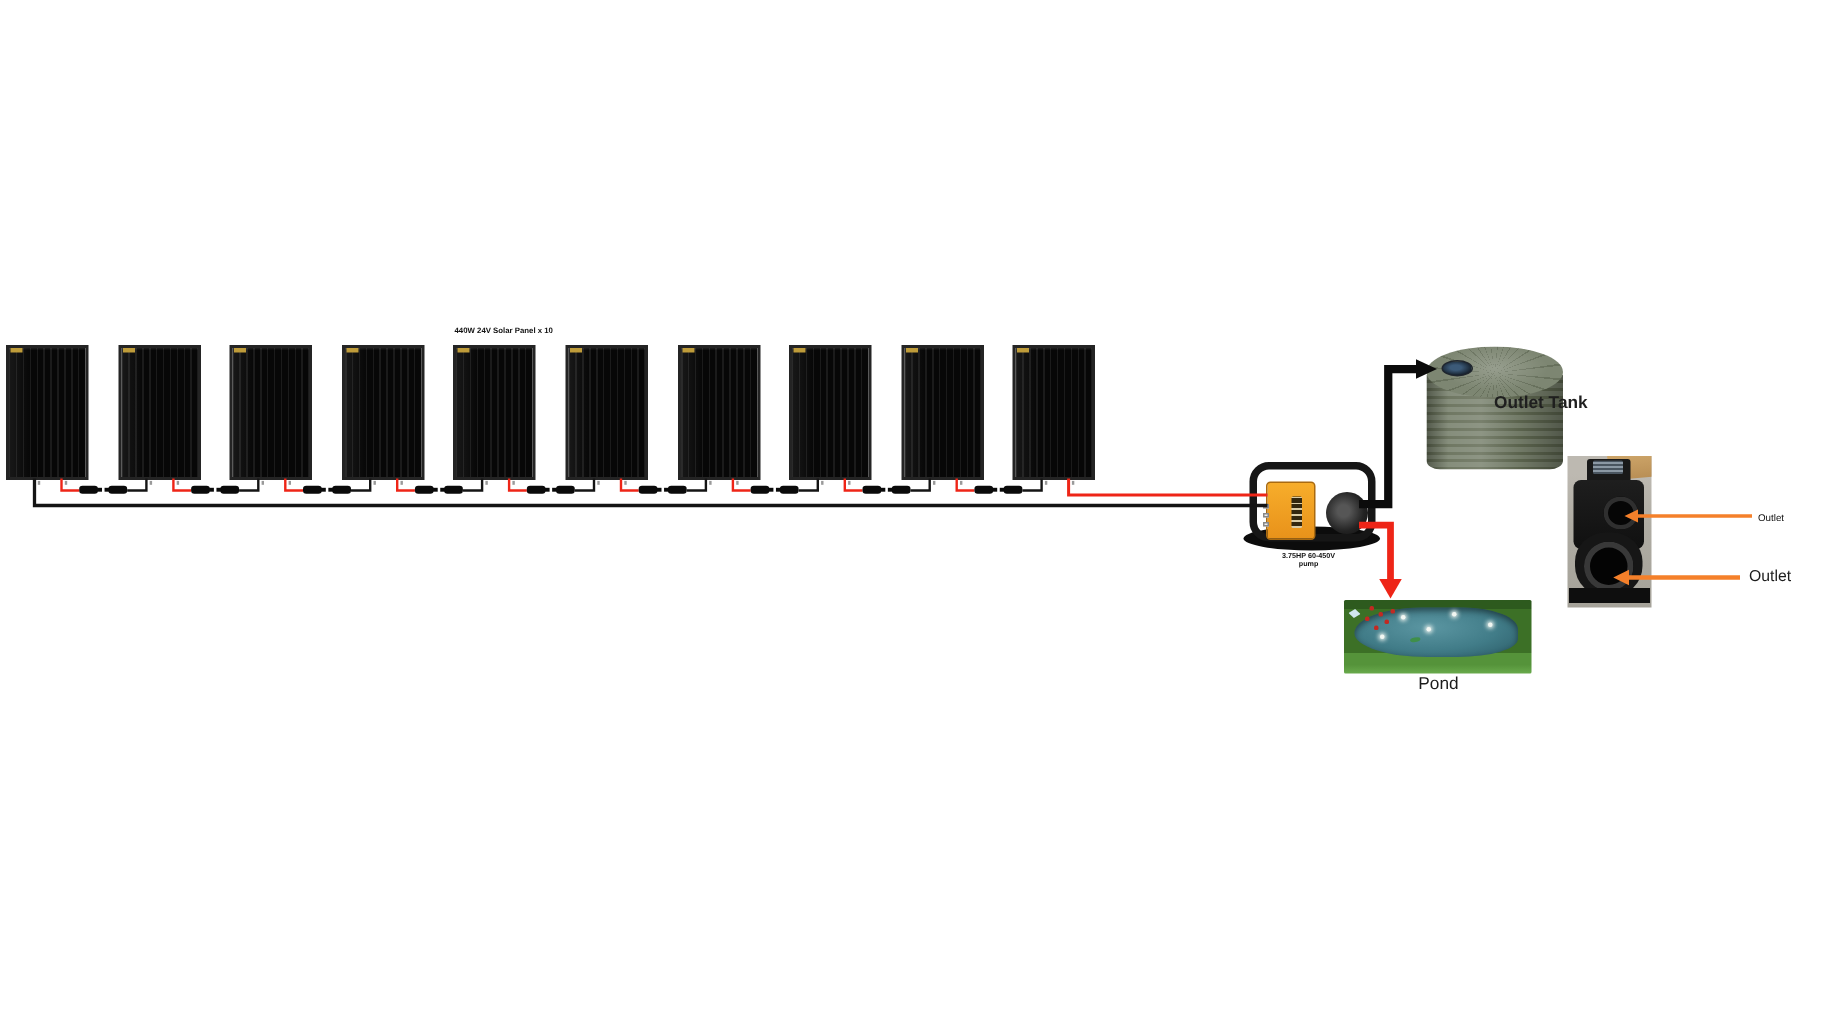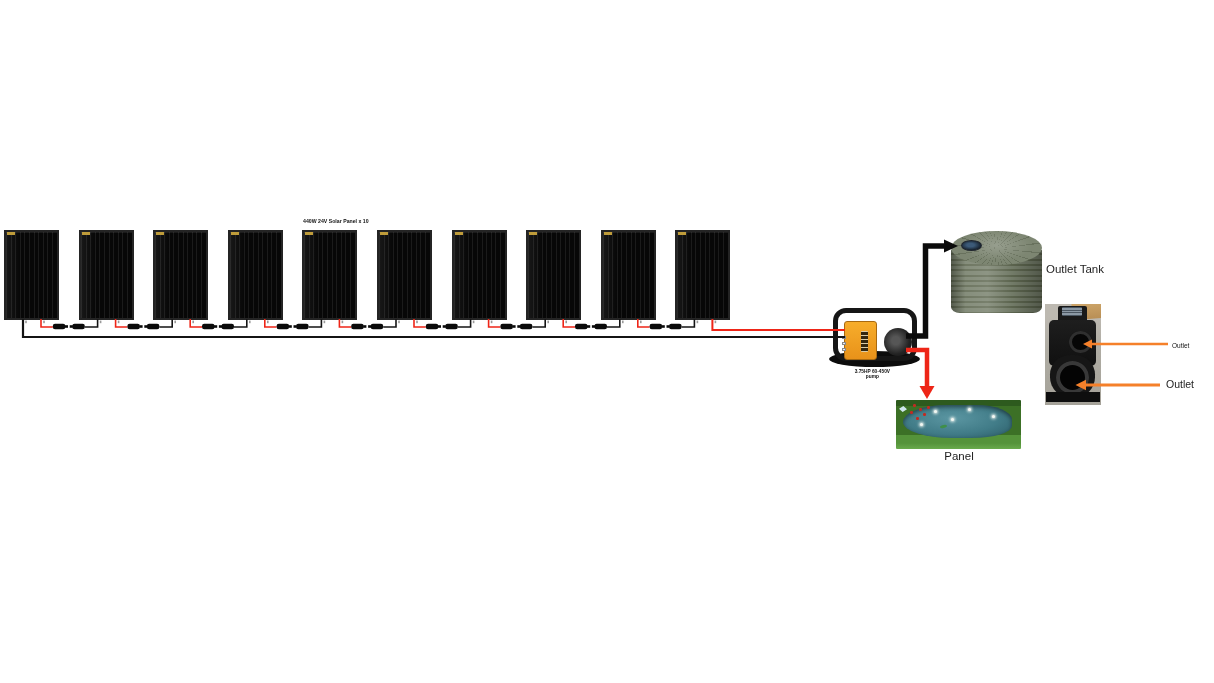--- a/index.html
+++ b/index.html
@@ -15,21 +15,21 @@
   .panel .badge{position:absolute;top:0;left:1px;width:8px;height:3px;background:#bf9c3a;}
 
   
   .lbl{position:absolute;color:#1c1c1c;white-space:nowrap;}
   .scale-in{display:inline-block;font-size:10px;font-weight:700;transform:scale(.52);
     transform-origin:left top;white-space:nowrap;color:#111;}
   #array-label{left:303px;top:213px;}
   #pump-label{left:812px;top:368px;width:120px;text-align:center;}
   #pump-label .scale-c{display:inline-block;font-size:9.6px;font-weight:700;line-height:11px;
     transform:scale(.5);transform-origin:center top;color:#111;}
-  #tank-label{left:1046px;top:263px;font-size:11.5px;font-weight:400;color:#1f1f1f;}
+  #tank-label{left:996px;top:263px;font-size:11.5px;font-weight:700;color:#1f1f1f;}
   #pond-label{left:896px;top:450px;width:126px;text-align:center;font-size:11.5px;font-weight:500;}
   #outlet-label{left:1172px;top:340px;}
   #outlet-label .scale-in{font-size:13px;font-weight:500;transform:scale(.5);}
   #inlet-label{left:1166px;top:378px;font-size:10.5px;font-weight:500;}
 
   
   #tank-body{left:951px;top:250px;width:91px;height:63px;border-radius:0 0 9px 9px/0 0 6px 6px;
     background:linear-gradient(90deg,rgba(0,0,0,.30),rgba(255,255,255,.10) 16%,rgba(255,255,255,.16) 40%,rgba(0,0,0,.05) 68%,rgba(0,0,0,.32)),
       repeating-linear-gradient(180deg,#78816d 0 3.3px,#5f6851 3.3px 5.3px);}
   #tank-dome{left:951px;top:231px;width:91px;height:34px;border-radius:50%;
@@ -133,21 +133,21 @@
       <div class="pdot" style="left: 24px; top: 23px; width: 3px; height: 3px; background: rgb(242, 247, 242); box-shadow: rgb(242, 247, 242) 0px 0px 3px 1px;"></div>
       <div class="pdot" style="left: 17px; top: 4px; width: 2.5px; height: 2.5px; background: rgb(194, 42, 34);"></div>
       <div class="pdot" style="left: 23px; top: 8px; width: 2.5px; height: 2.5px; background: rgb(194, 42, 34);"></div>
       <div class="pdot" style="left: 14px; top: 11px; width: 2.5px; height: 2.5px; background: rgb(194, 42, 34);"></div>
       <div class="pdot" style="left: 27px; top: 13px; width: 2.5px; height: 2.5px; background: rgb(194, 42, 34);"></div>
       <div class="pdot" style="left: 20px; top: 17px; width: 2.5px; height: 2.5px; background: rgb(194, 42, 34);"></div>
       <div class="pdot" style="left: 31px; top: 6px; width: 2.5px; height: 2.5px; background: rgb(194, 42, 34);"></div>
       <div style="position: absolute; left: 3px; top: 6px; width: 8px; height: 6px; background: rgb(207, 230, 238); clip-path: polygon(0px 45%, 55% 0px, 100% 55%, 45% 100%);"></div>
       <div style="position: absolute; left: 44px; top: 25px; width: 7px; height: 3px; background: rgb(63, 143, 74); border-radius: 50%; transform: rotate(-12deg);"></div>
     </div>
-  <div class="lbl" id="pond-label">Panel</div>
+  <div class="lbl" id="pond-label">Pond</div>
 
   <div class="abs" id="photo">
     <div id="photo-wood"></div>
     <div id="pp-topbox"></div>
     <div id="pp-plate"></div>
     <div id="pp-mid"></div>
     <div id="pp-outlet"></div>
     <div id="pp-volute"></div>
     <div id="pp-inlet"></div>
     <div id="pp-base"></div>

